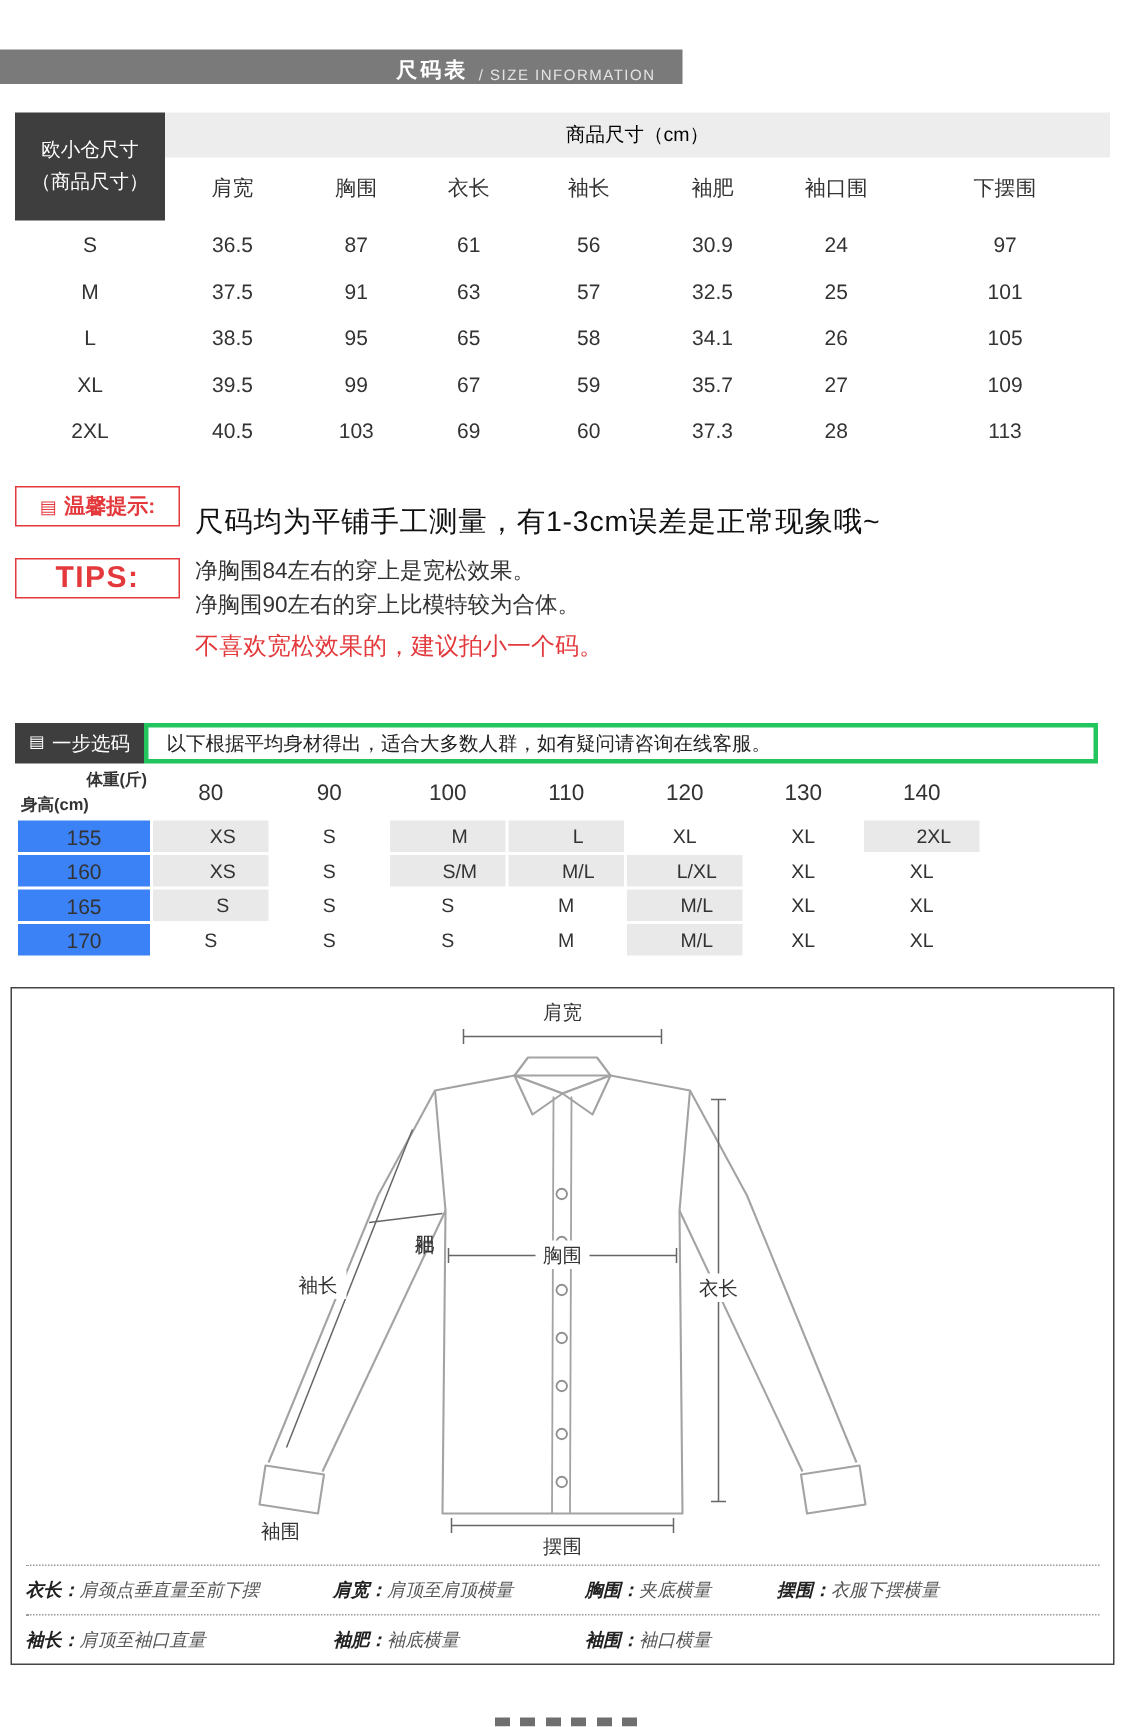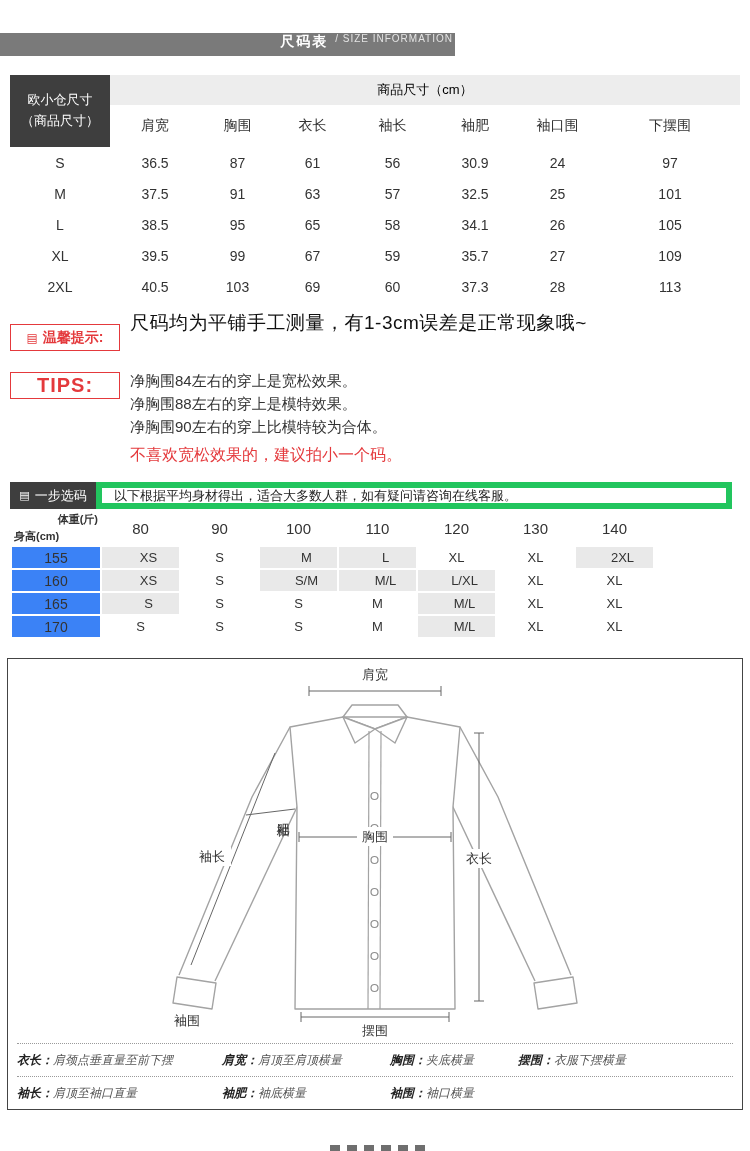--- a/index.html
+++ b/index.html
@@ -6,22 +6,22 @@
   html,body { background:#fff; }
   body {
     width:750px; height:1151px; position:relative; overflow:hidden;
     font-family:"Liberation Sans","DejaVu Sans",sans-serif; color:#333;
   }
   .page { position:absolute; inset:0; background:#fff; }
 
   
   .titlebar {
     position:absolute; top:33px; left:0; width:455px; height:23px;
-    background:#7a7a7a; display:flex; align-items:flex-start; justify-content:flex-end;
-    padding-right:2px; gap:7px;
+    background:#7a7a7a; display:flex; align-items:flex-end; justify-content:flex-end;
+    padding-right:18px; gap:7px;
   }
   .titlebar .t { color:#fff; font-size:14px; font-weight:bold; letter-spacing:2px; }
   .titlebar .s { color:#e4e4e4; font-size:10px; letter-spacing:1px; }
 
   
   table.size-table {
     position:absolute; top:75px; left:10px; width:730px;
     border-collapse:collapse; text-align:center; table-layout:fixed;
   }
   .size-table td { font-size:14px; color:#333; }
@@ -34,34 +34,34 @@
 
   
   .redbox {
     position:absolute; left:10px; width:110px; height:27px;
     border:1px solid #e4393c; color:#e4393c; background:#fff;
     display:flex; align-items:center; justify-content:center; gap:5px;
   }
   #warm-box { top:324px; font-size:14px; font-weight:bold; }
   #tips-box { top:372px; font-size:20px; font-weight:bold; letter-spacing:1px; }
   .redbox .ic { font-size:12px; line-height:1; }
-  .warm-text { position:absolute; left:130px; top:310px; font-size:19px; color:#111; letter-spacing:0.5px; }
+  .warm-text { position:absolute; left:130px; top:335px; font-size:19px; color:#111; letter-spacing:0.5px; }
   .tips-lines { position:absolute; left:130px; top:369px; font-size:15px; line-height:23px; color:#333; }
   .tips-lines .hl { color:#e4393c; margin-top:5px; font-size:16px; }
 
   
   .picker-label {
     position:absolute; left:10px; top:482px; width:86px; height:27px;
     background:#3e3e3e; color:#fff; font-size:13px;
     display:flex; align-items:center; justify-content:center; gap:5px;
   }
   .picker-label .ic { font-size:11px; line-height:1; }
   .picker-note {
     position:absolute; left:96px; top:482px; width:636px; height:27px;
-    border:6px solid #22c55e; display:flex; align-items:center;
+    border:3px solid #22c55e; display:flex; align-items:center;
     padding-left:12px; font-size:13px; color:#222;
   }
   table.picker {
     position:absolute; left:10px; top:509px;
     border-collapse:separate; border-spacing:2px; text-align:center; table-layout:fixed;
   }
   .picker td { font-size:13px; color:#333; }
   .picker tr.head td { height:34px; font-size:15px; }
   .picker tr.r td { height:21px; }
   .picker td.hlabel { background:#3b82f6; font-size:14px; }
@@ -188,21 +188,20 @@
     <span class="ic">▤</span>
     <span>温馨提示:</span>
   </div>
   <div class="warm-text">尺码均为平铺手工测量，有1-3cm误差是正常现象哦~</div>
 
   <div class="redbox" id="tips-box">
     <span>TIPS:</span>
   </div>
   <div class="tips-lines">
     <div>净胸围84左右的穿上是宽松效果。</div>
-    <div>净胸围88左右的穿上是模特效果。</div>
     <div>净胸围90左右的穿上比模特较为合体。</div>
     <div class="hl">不喜欢宽松效果的，建议拍小一个码。</div>
   </div>
 
   <div class="picker-label">
     <span class="ic">▤</span>
     <span>一步选码</span>
   </div>
   <div class="picker-note">以下根据平均身材得出，适合大多数人群，如有疑问请咨询在线客服。</div>
 

